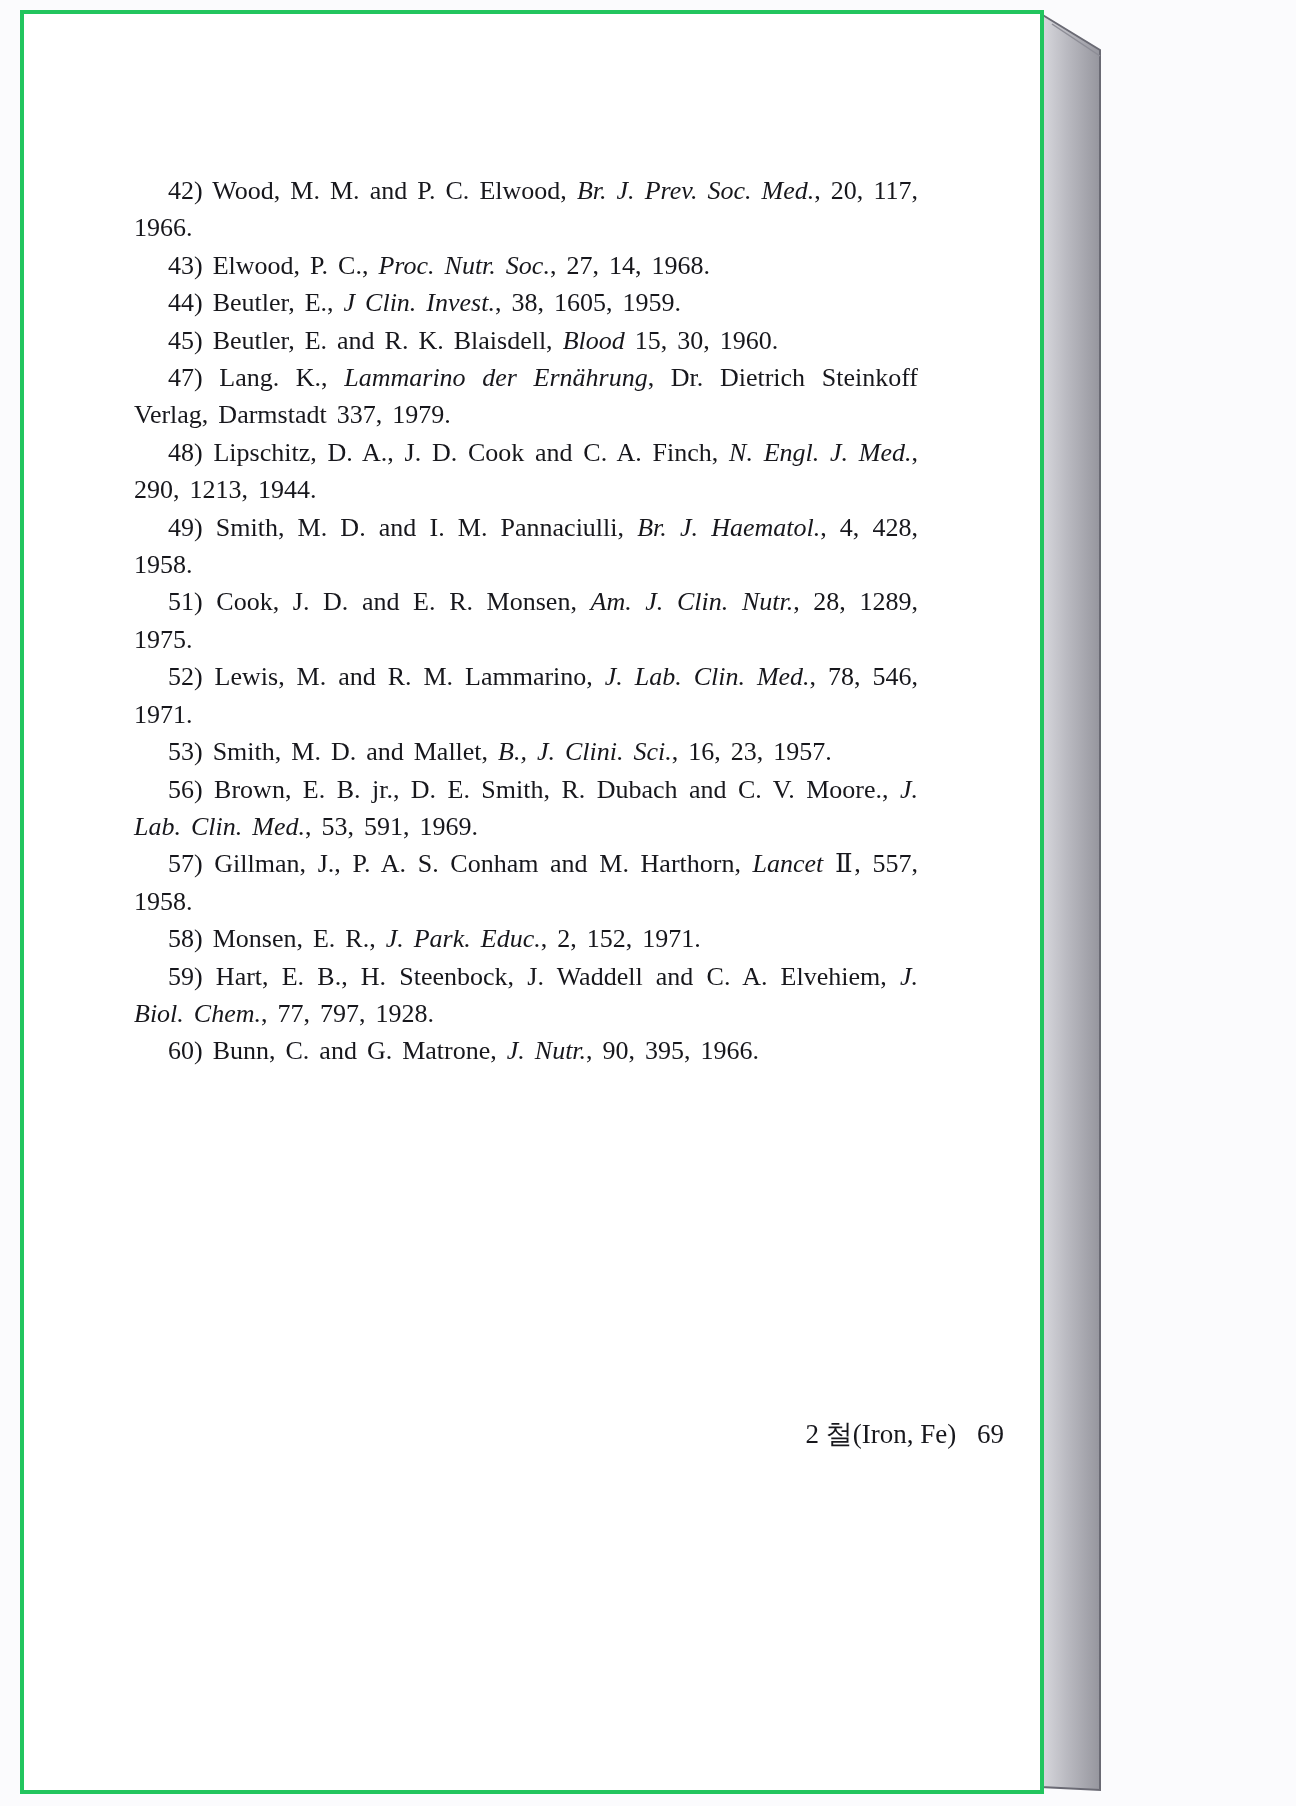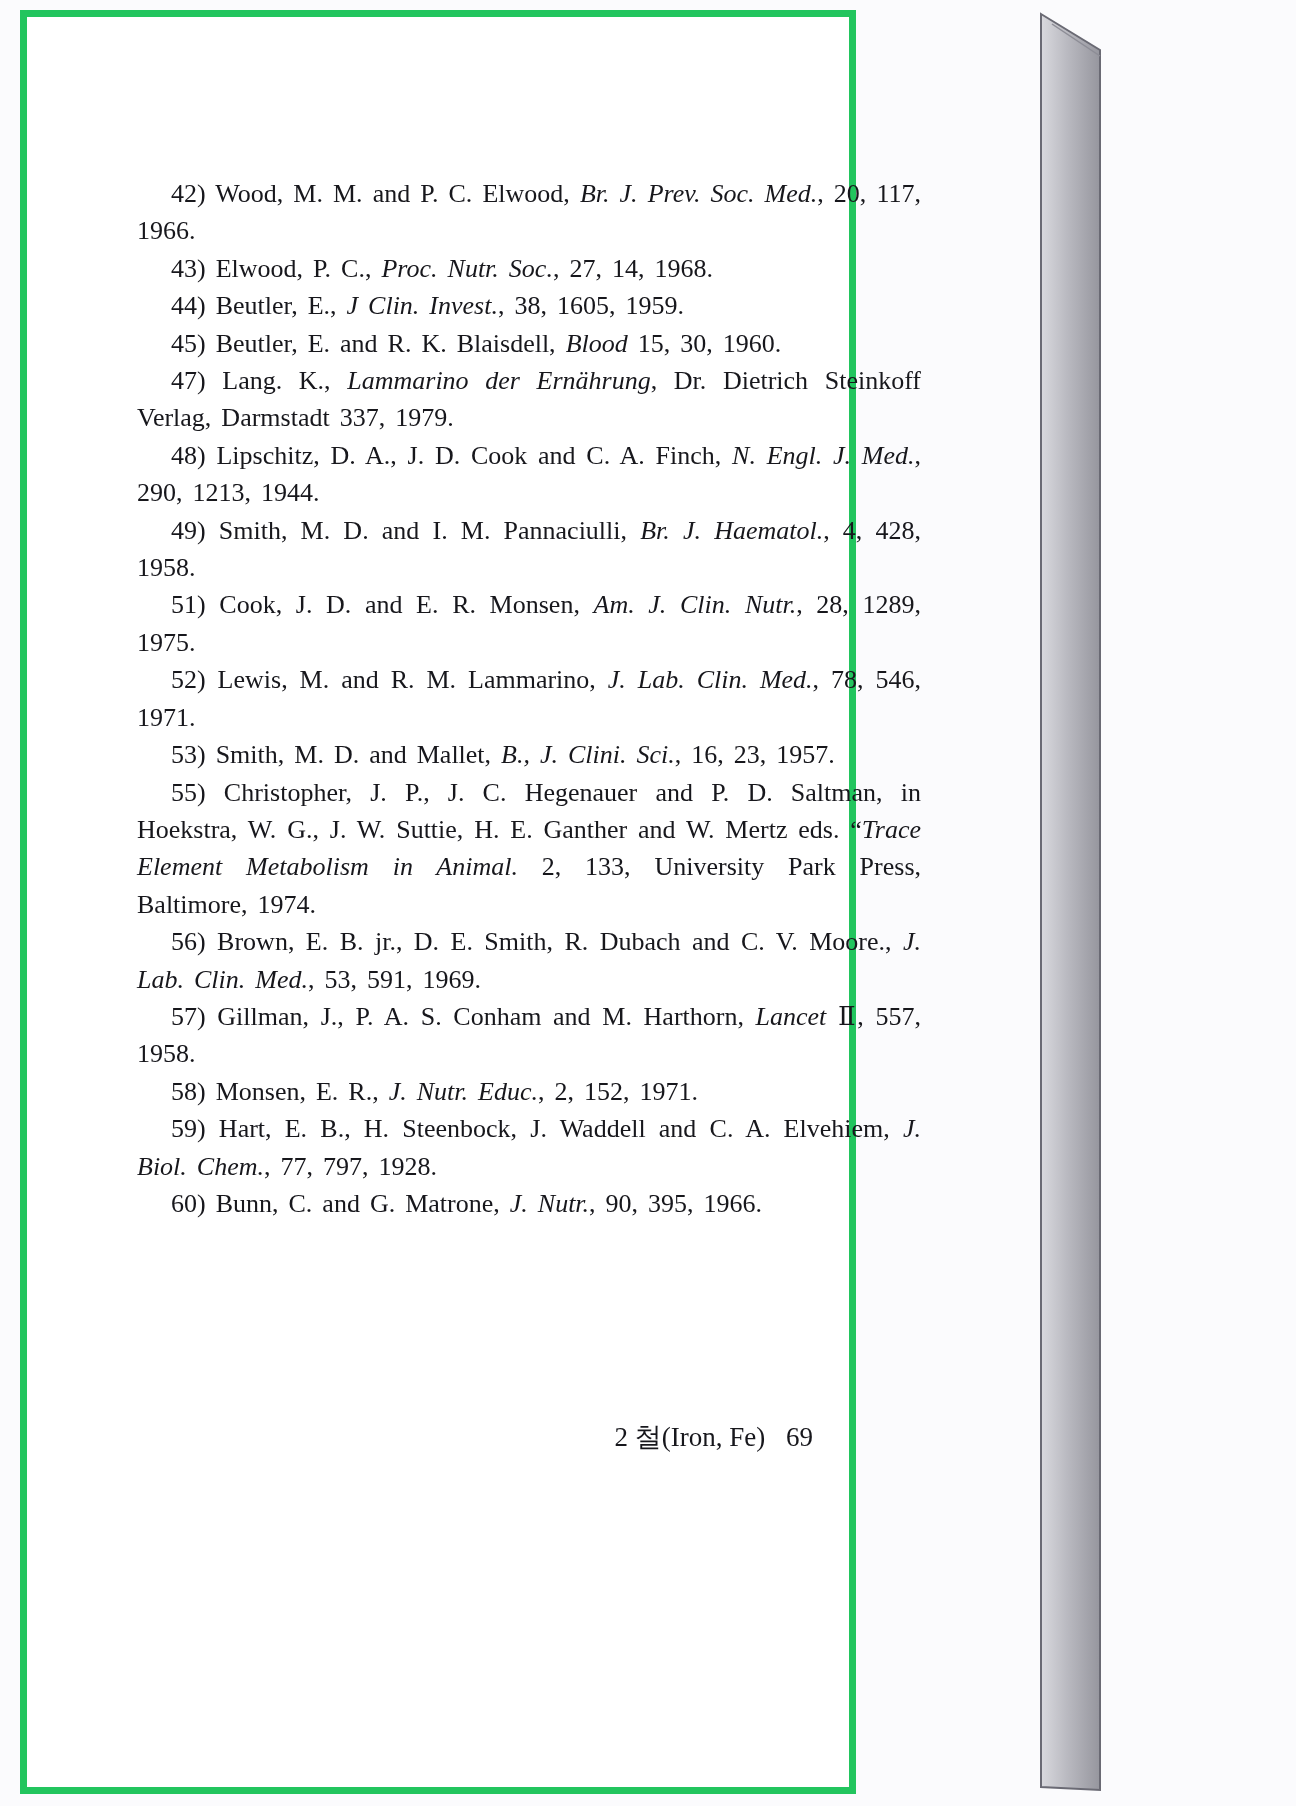--- a/index.html
+++ b/index.html
@@ -16,24 +16,24 @@
     left: 0;
     top: 0;
     width: 1296px;
     height: 1806px;
     z-index: 0;
   }
   .page {
     position: absolute;
     left: 20px;
     top: 10px;
-    width: 836px;
+    width: 1024px;
     height: 1784px;
     background: #ffffff;
-    border: 7px solid #22c55e;
+    border: 4px solid #22c55e;
     box-sizing: border-box;
     z-index: 1;
   }
   .content {
     position: absolute;
     left: 110px;
     top: 158px;
     width: 784px;
   }
   .ref {
@@ -77,24 +77,23 @@
   <p class="ref"><span class="rm">42) Wood, M. M. and P. C. Elwood, </span><span class="it">Br. J. Prev. Soc. Med.</span><span class="rm">, 20, 117, 1966.</span></p>
       <p class="ref"><span class="rm">43) Elwood, P. C., </span><span class="it">Proc. Nutr. Soc.</span><span class="rm">, 27, 14, 1968.</span></p>
       <p class="ref"><span class="rm">44) Beutler, E., </span><span class="it">J Clin. Invest.</span><span class="rm">, 38, 1605, 1959.</span></p>
       <p class="ref"><span class="rm">45) Beutler, E. and R. K. Blaisdell, </span><span class="it">Blood</span><span class="rm"> 15, 30, 1960.</span></p>
       <p class="ref"><span class="rm">47) Lang. K., </span><span class="it">Lammarino der Ernährung</span><span class="rm">, Dr. Dietrich Steinkoff Verlag, Darmstadt 337, 1979.</span></p>
       <p class="ref"><span class="rm">48) Lipschitz, D. A., J. D. Cook and C. A. Finch, </span><span class="it">N. Engl. J. Med.</span><span class="rm">, 290, 1213, 1944.</span></p>
       <p class="ref"><span class="rm">49) Smith, M. D. and I. M. Pannaciulli, </span><span class="it">Br. J. Haematol.</span><span class="rm">, 4, 428, 1958.</span></p>
       <p class="ref"><span class="rm">51) Cook, J. D. and E. R. Monsen, </span><span class="it">Am. J. Clin. Nutr.</span><span class="rm">, 28, 1289, 1975.</span></p>
       <p class="ref"><span class="rm">52) Lewis, M. and R. M. Lammarino, </span><span class="it">J. Lab. Clin. Med.</span><span class="rm">, 78, 546, 1971.</span></p>
       <p class="ref"><span class="rm">53) Smith, M. D. and Mallet, </span><span class="it">B., J. Clini. Sci.</span><span class="rm">, 16, 23, 1957.</span></p>
-      <p class="ref"><span class="rm">55) Christopher, J. P., J. C. Hegenauer and P. D. Saltman, in Hoekstra, W. G., J. W. Suttie, H. E. Ganther and W. Mertz eds. “</span><span class="it">Trace Element Metabolism in Animal.</span><span class="rm"> 2, 133, University Park Press, Baltimore, 1974.</span></p>
       <p class="ref"><span class="rm">56) Brown, E. B. jr., D. E. Smith, R. Dubach and C. V. Moore., </span><span class="it">J. Lab. Clin. Med.</span><span class="rm">, 53, 591, 1969.</span></p>
       <p class="ref"><span class="rm">57) Gillman, J., P. A. S. Conham and M. Harthorn, </span><span class="it">Lancet</span><span class="rm"> Ⅱ, 557, 1958.</span></p>
-      <p class="ref"><span class="rm">58) Monsen, E. R., </span><span class="it">J. Nutr. Educ.</span><span class="rm">, 2, 152, 1971.</span></p>
+      <p class="ref"><span class="rm">58) Monsen, E. R., </span><span class="it">J. Park. Educ.</span><span class="rm">, 2, 152, 1971.</span></p>
       <p class="ref"><span class="rm">59) Hart, E. B., H. Steenbock, J. Waddell and C. A. Elvehiem, </span><span class="it">J. Biol. Chem.</span><span class="rm">, 77, 797, 1928.</span></p>
       <p class="ref"><span class="rm">60) Bunn, C. and G. Matrone, </span><span class="it">J. Nutr.</span><span class="rm">, 90, 395, 1966.</span></p>
     </div>
   <div class="footer">
     <span>2 철(Iron, Fe)</span>
     <span class="pgnum">69</span>
   </div>
 </div>
 
 </body></html>

